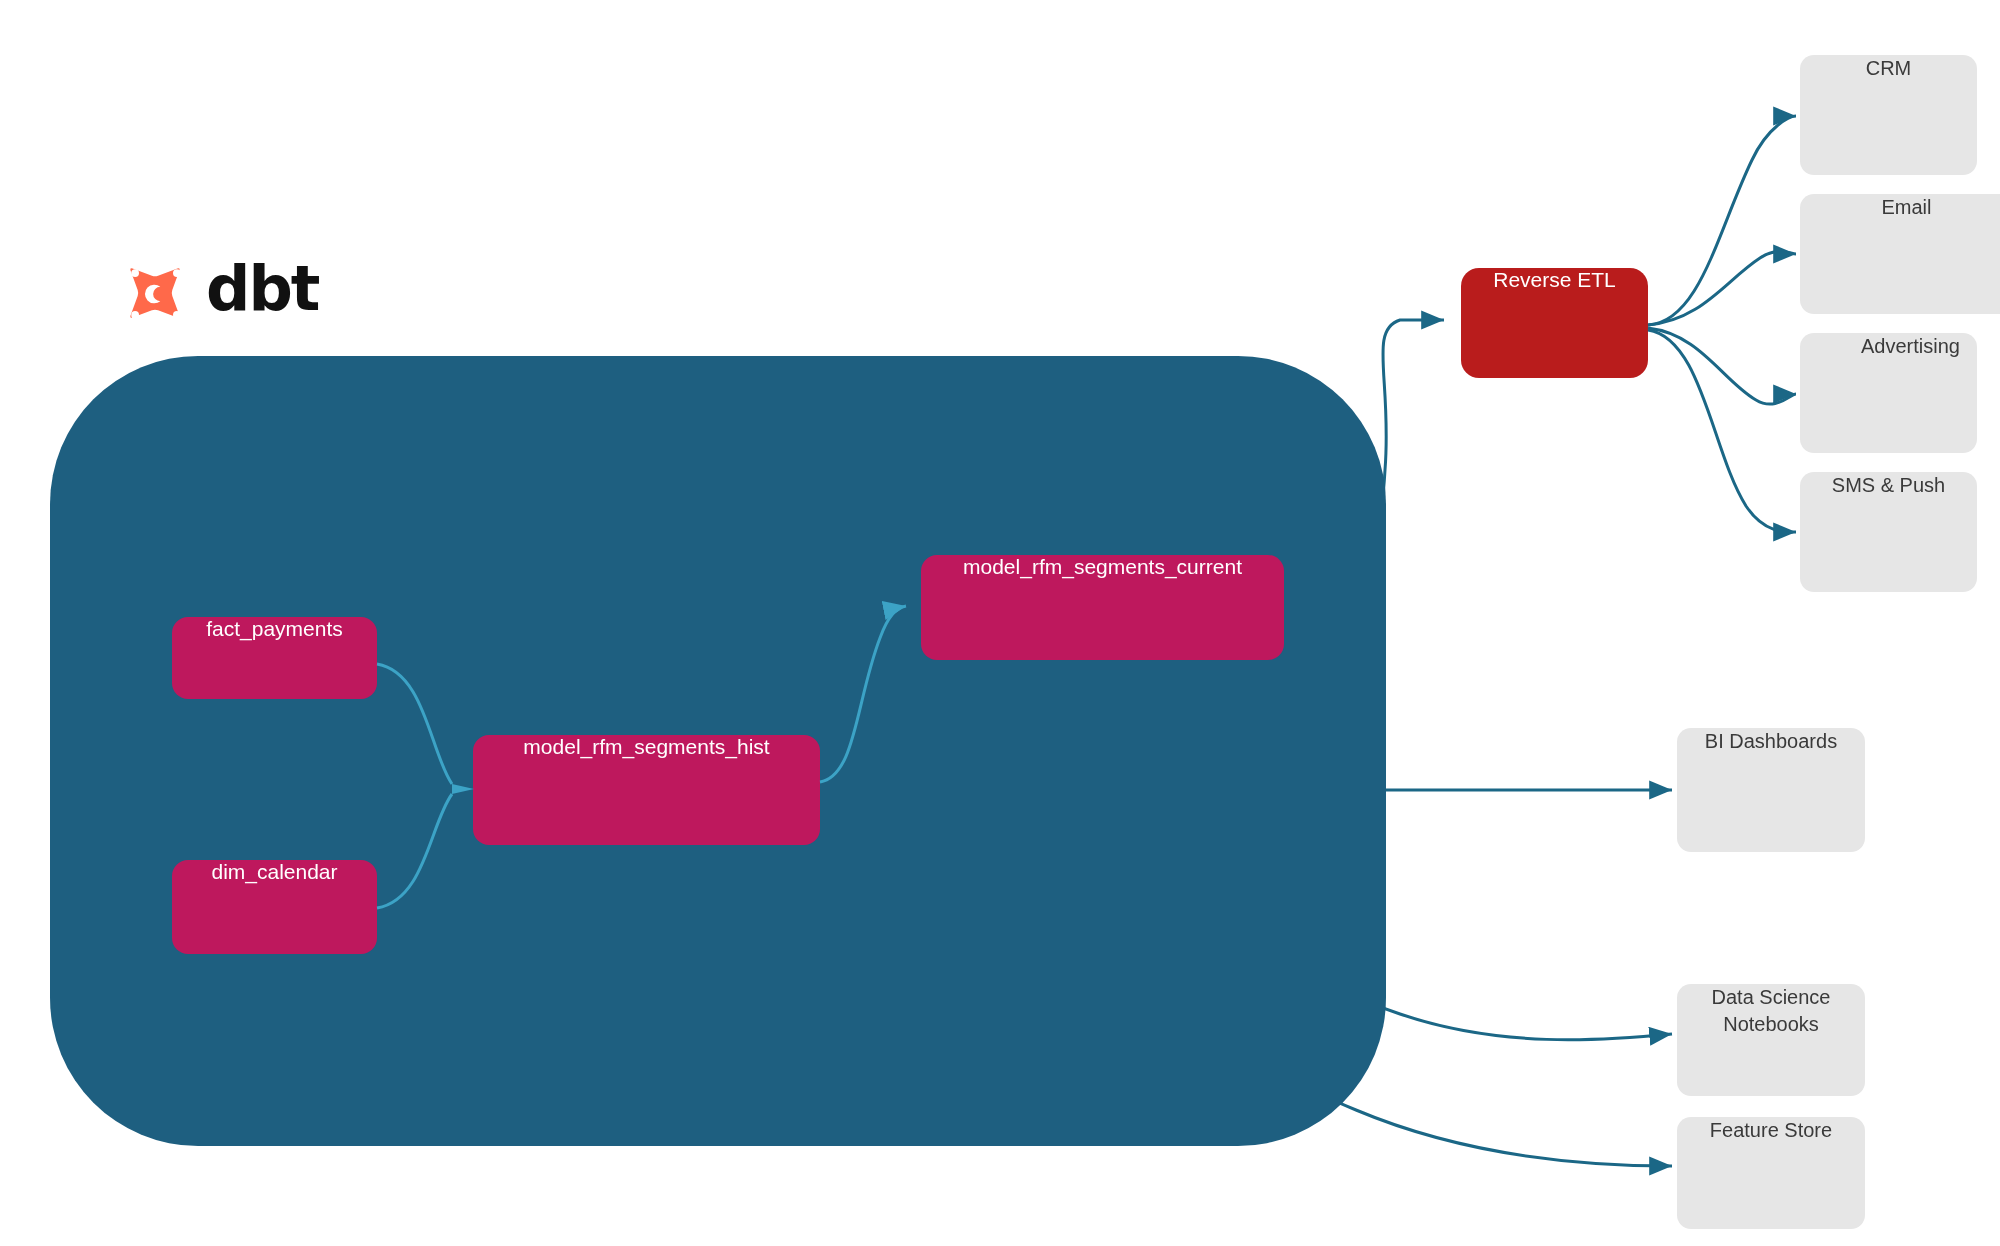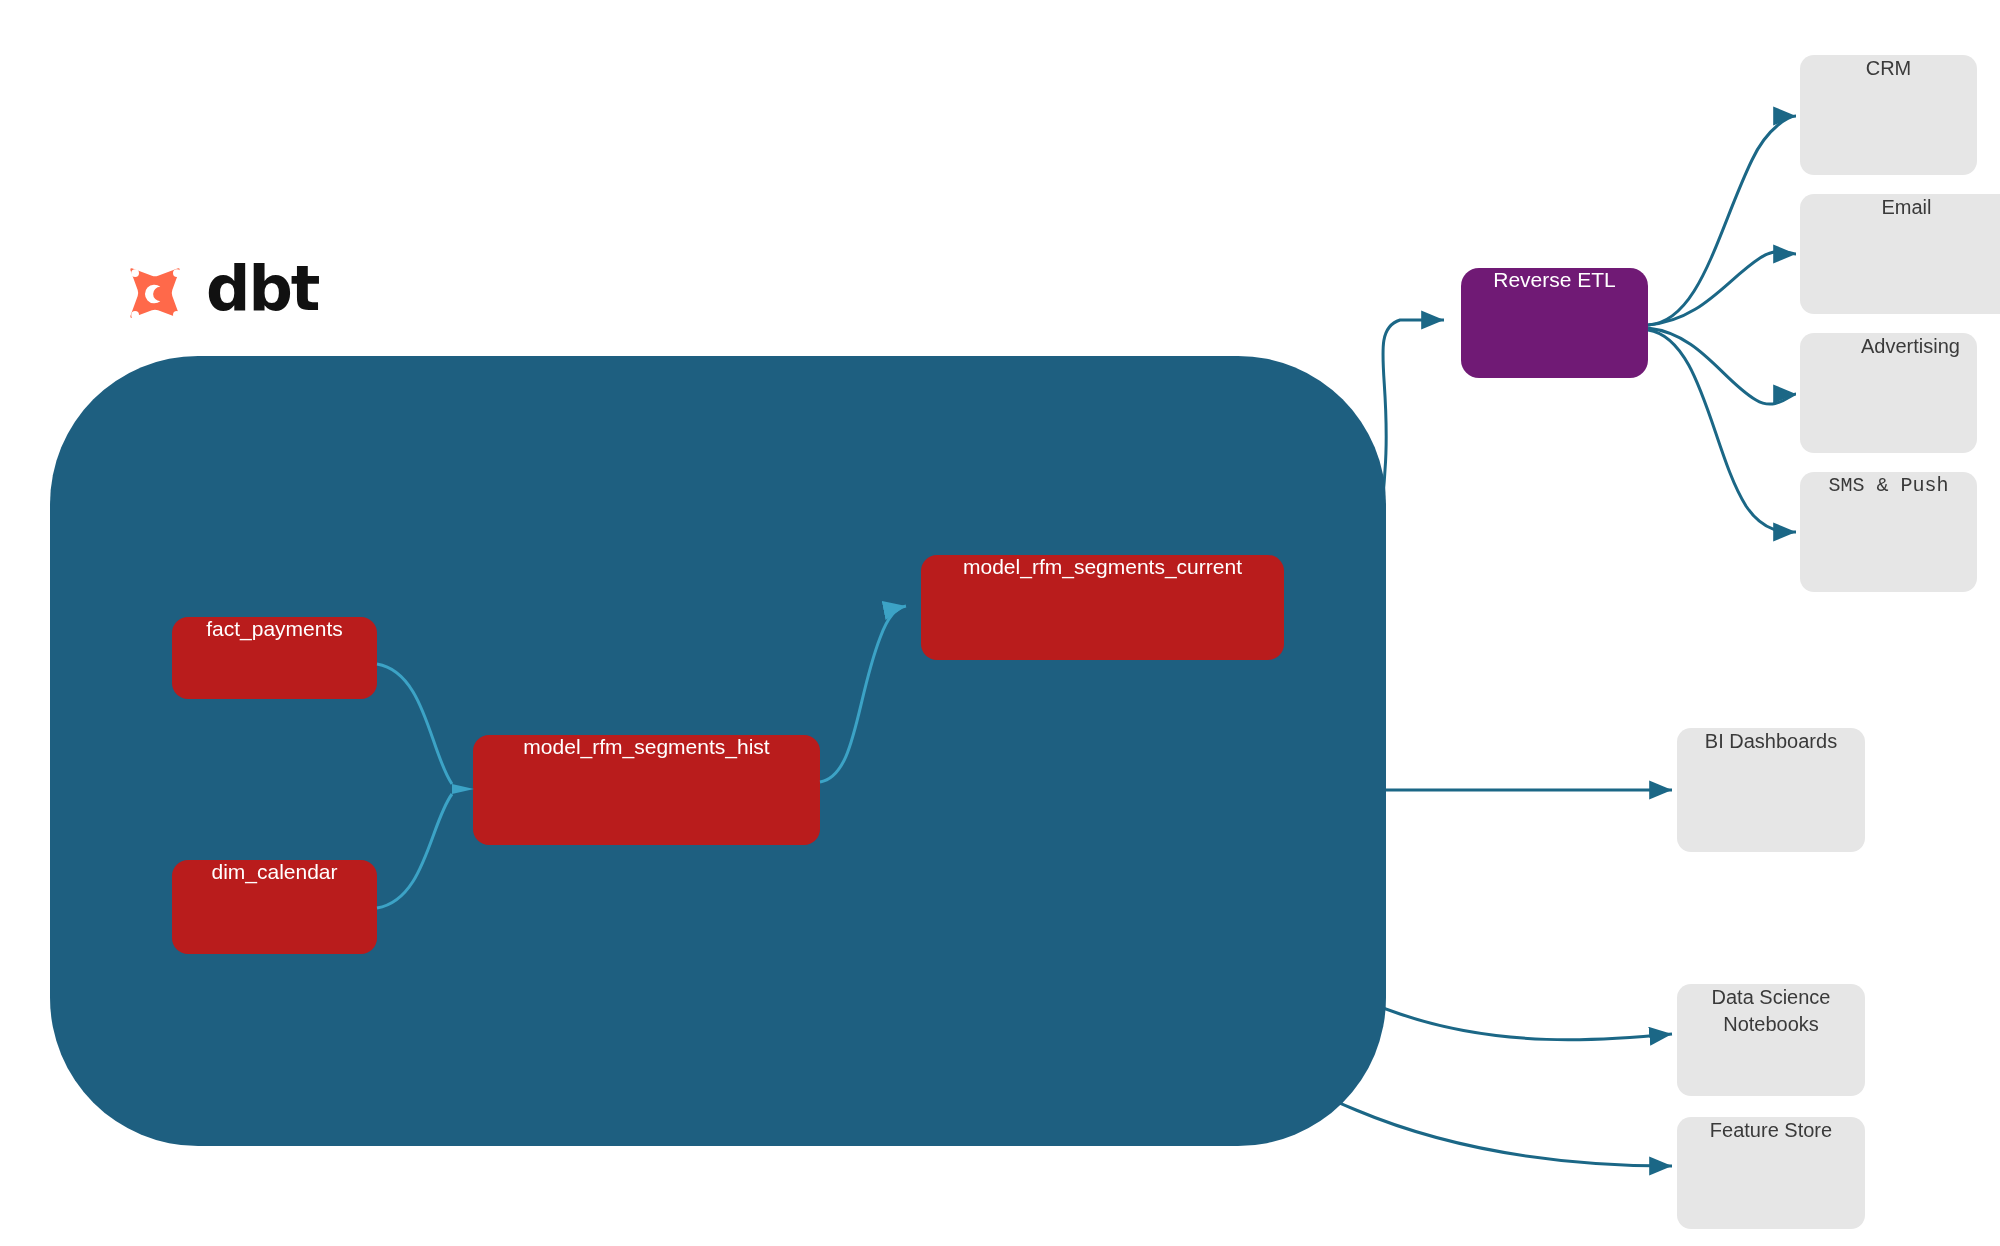--- a/index.html
+++ b/index.html
@@ -64,28 +64,28 @@
   .node {
     position: absolute;
     display: flex;
     justify-content: center;
     text-align: center;
     box-sizing: border-box;
     border-radius: 14px;
     white-space: pre-line;
   }
   .node-model {
-    background: #b91c1c;
+    background: #be185d;
     color: #ffffff;
     font-size: 21px;
     z-index: 4;
     border-radius: 16px;
   }
   .node-reverse-etl {
-    background: #701a75;
+    background: #b91c1c;
     color: #ffffff;
     font-size: 21px;
     border-radius: 18px;
     z-index: 4;
   }
   .node-sink {
     background: #E6E6E6;
     color: #3A3A3A;
     font-size: 20px;
     border-radius: 14px;
@@ -175,21 +175,21 @@
   </div>
 
   <div class="node node-sink" style="left:1800px; top:194px; width:213px; height:120px;">
     <span>Email</span>
   </div>
 
   <div class="node node-sink" style="left:1800px; top:333px; width:177px; height:120px;padding-left:44px;">
     <span>Advertising</span>
   </div>
 
-  <div class="node node-sink" style="left:1800px; top:472px; width:177px; height:120px;font-family:Liberation Mono, monospace;">
+  <div class="node node-sink" style="left:1800px; top:472px; width:177px; height:120px;">
     <span>SMS &amp; Push</span>
   </div>
 
   <div class="node node-sink" style="left:1677px; top:728px; width:188px; height:124px;">
     <span>BI Dashboards</span>
   </div>
 
   <div class="node node-sink" style="left:1677px; top:984px; width:188px; height:112px;">
     <span>Data Science
 Notebooks</span>

